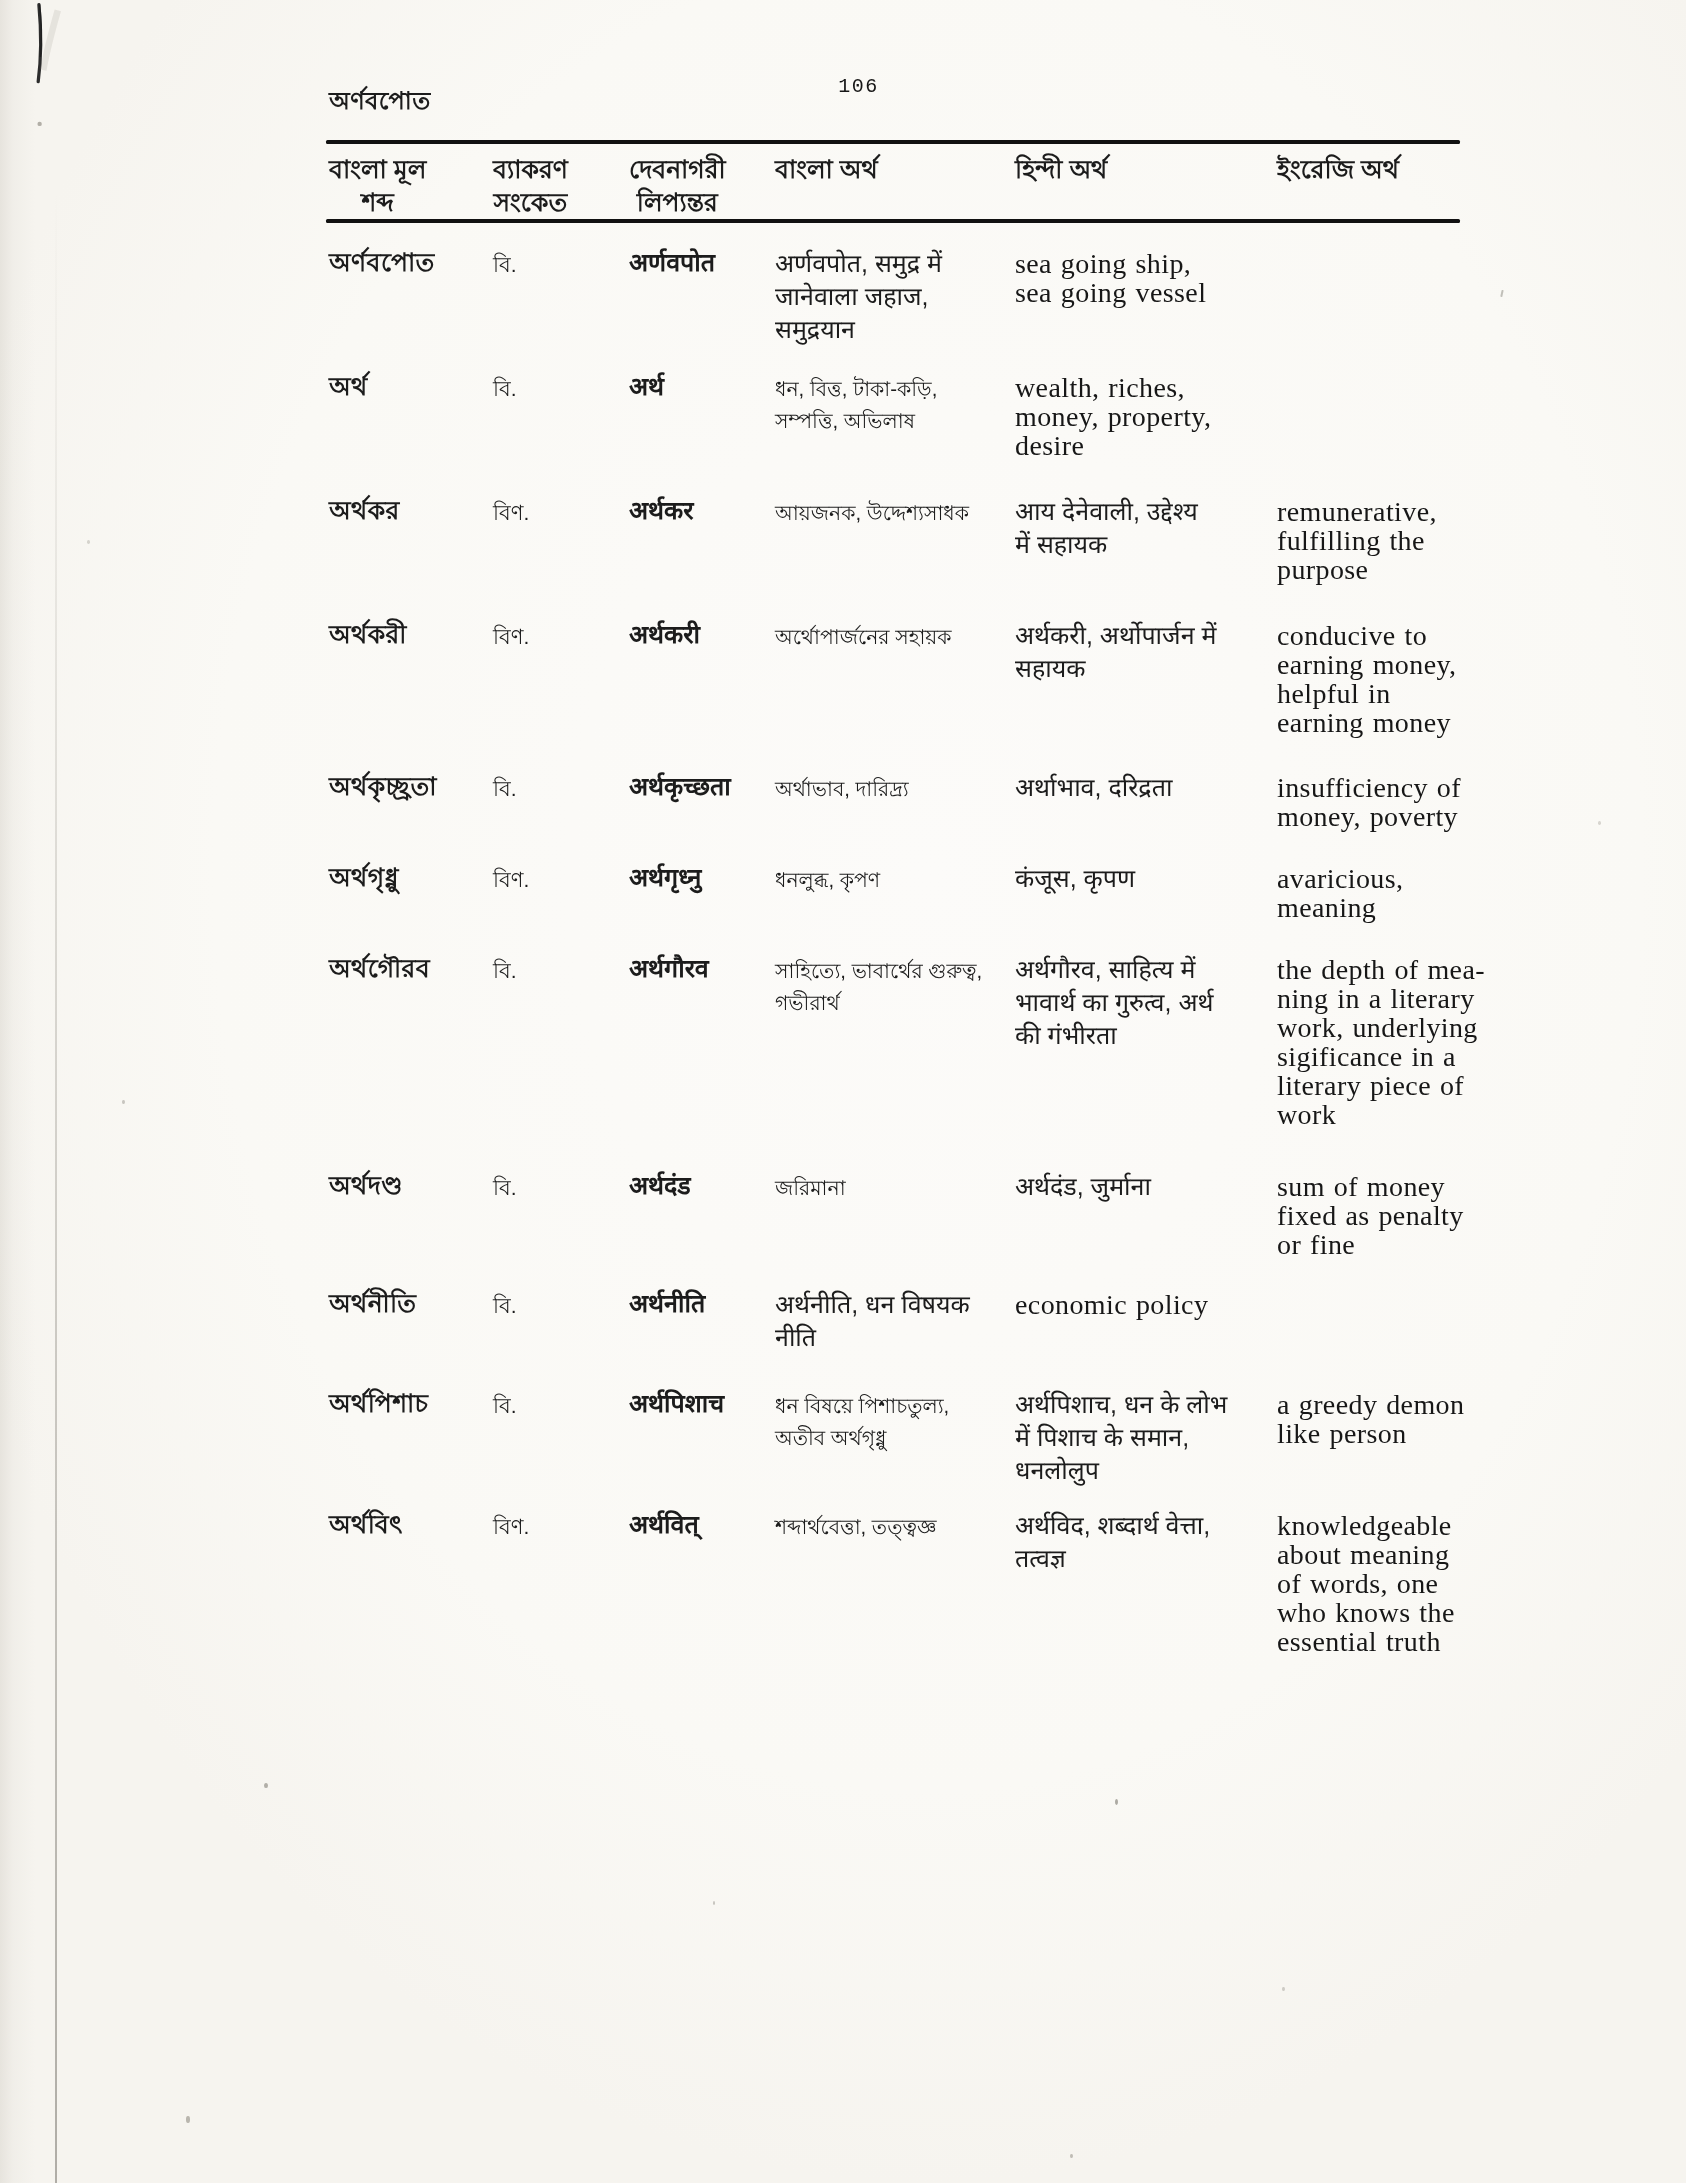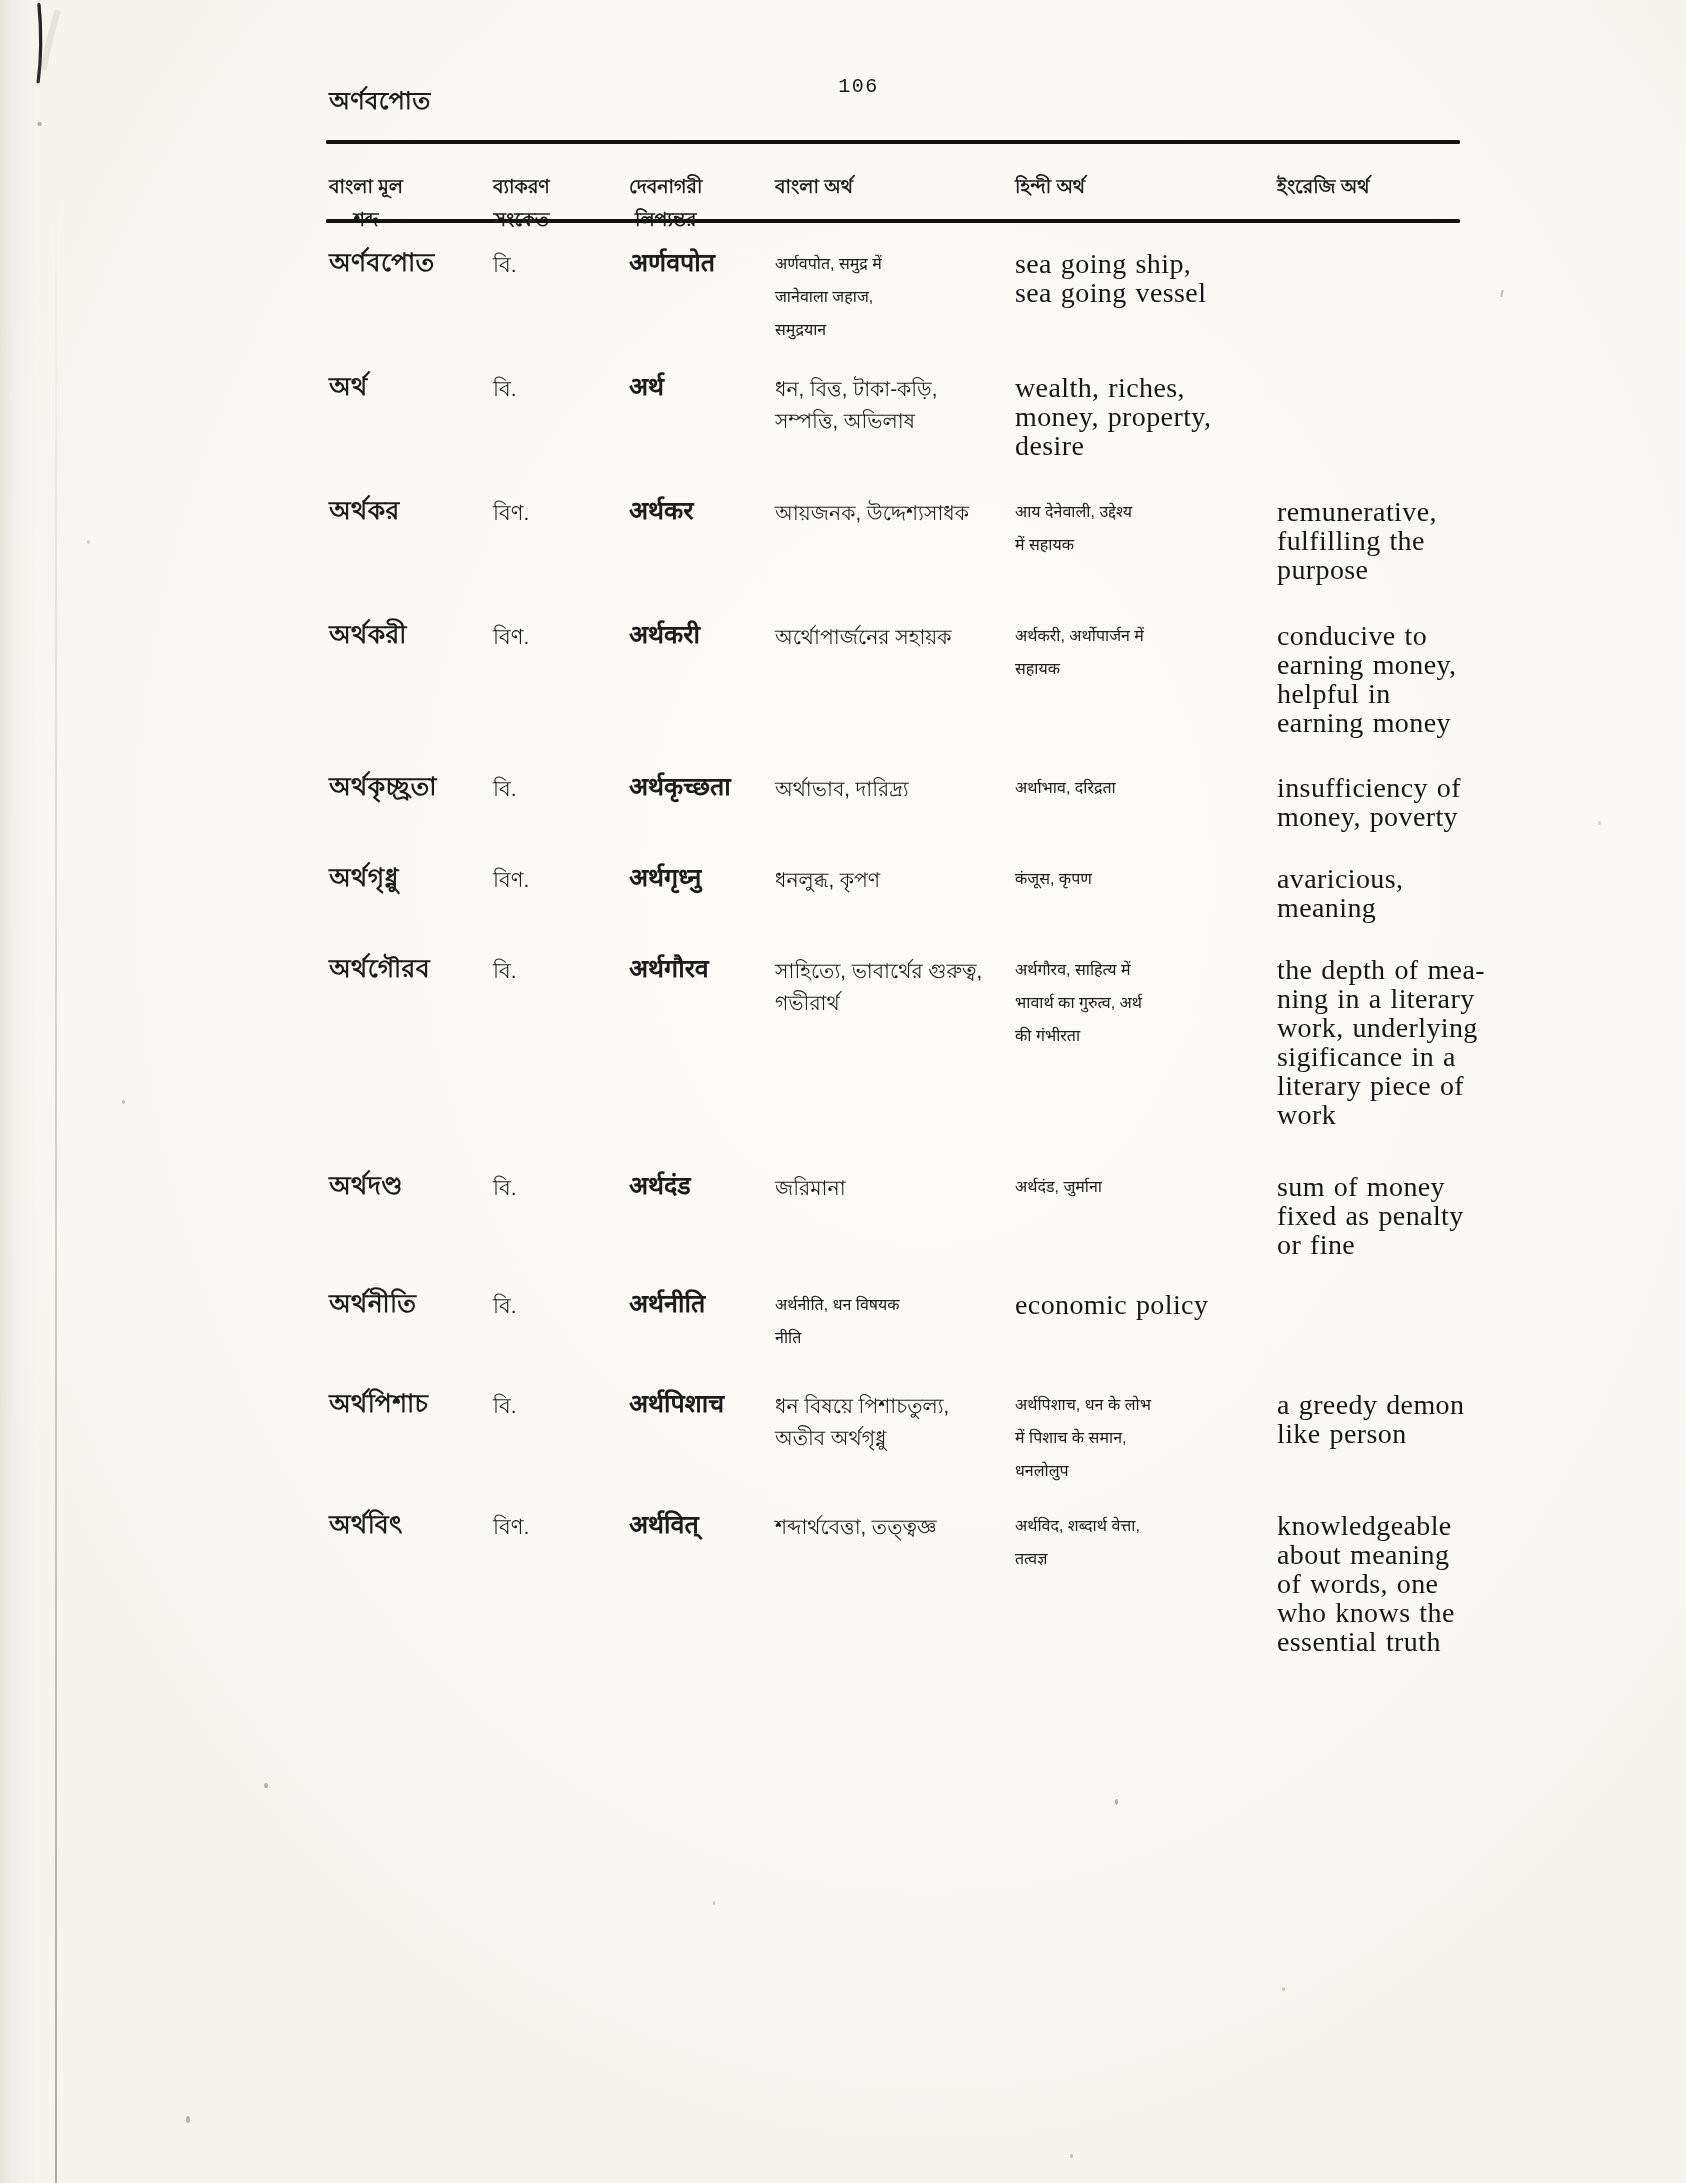--- a/index.html
+++ b/index.html
@@ -39,31 +39,31 @@
   }
   .rule.top{top:140px;}
   .rule.mid{top:219px;}
   .grid{
     display:grid;
     grid-template-columns:164px 136px 146px 240px 262px 1fr;
   }
   .thead{
     position:absolute;left:329px;top:153px;width:1134px;
   }
-  .hcell{font-weight:700;font-size:19px;line-height:33px;margin-top:17px;}
+  .hcell{font-weight:700;font-size:25px;line-height:33px;}
   .hcell .inner{display:inline-block;text-align:center;white-space:pre;}
   .row{
     position:absolute;left:329px;width:1135px;
   }
   .c{white-space:pre;}
   .c1{font-size:25px;line-height:31px;font-weight:700;letter-spacing:0.4px;}
   .c2{font-size:21px;line-height:31px;padding-top:1.5px;}
   .c3{font-size:25px;line-height:31px;font-weight:700;}
   .c4{font-size:20.4px;line-height:32px;padding-top:1.5px;}
-  .c5{font-size:16px;line-height:33px;}
+  .c5{font-size:25px;line-height:33px;}
   .c6{
     font-family:Liberation Serif, serif;
     font-size:28px;line-height:29px;letter-spacing:0.4px;word-spacing:1.5px;
     color:#171717;padding-top:1.5px;
   }
   .ink-mark{position:absolute;left:20.4px;top:0;}
   .speck{position:absolute;border-radius:50%;background:#6e6a60;}
   .tick{position:absolute;width:2.2px;height:6.5px;background:#7d7a72;opacity:.45;transform:rotate(12deg);border-radius:0.7px;}
 </style>
 </head>

